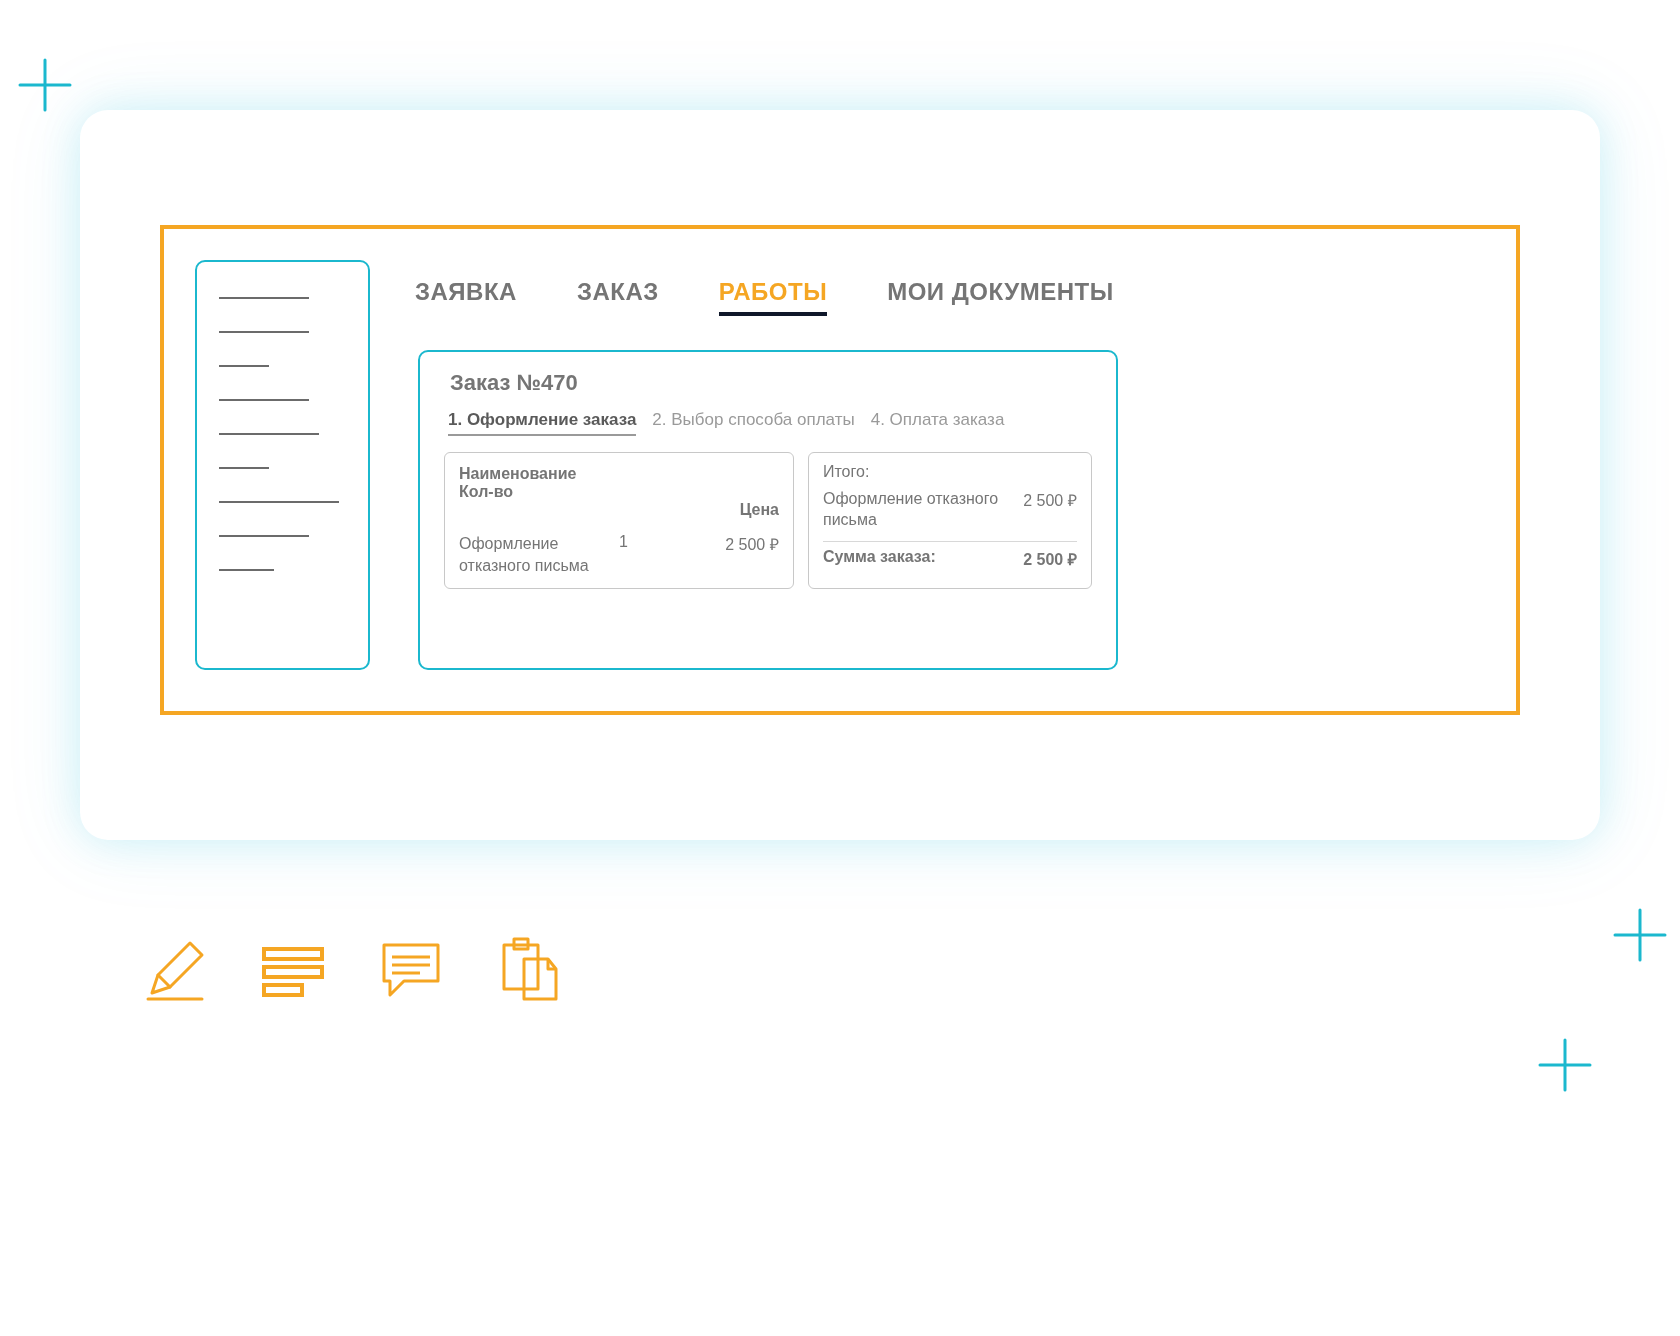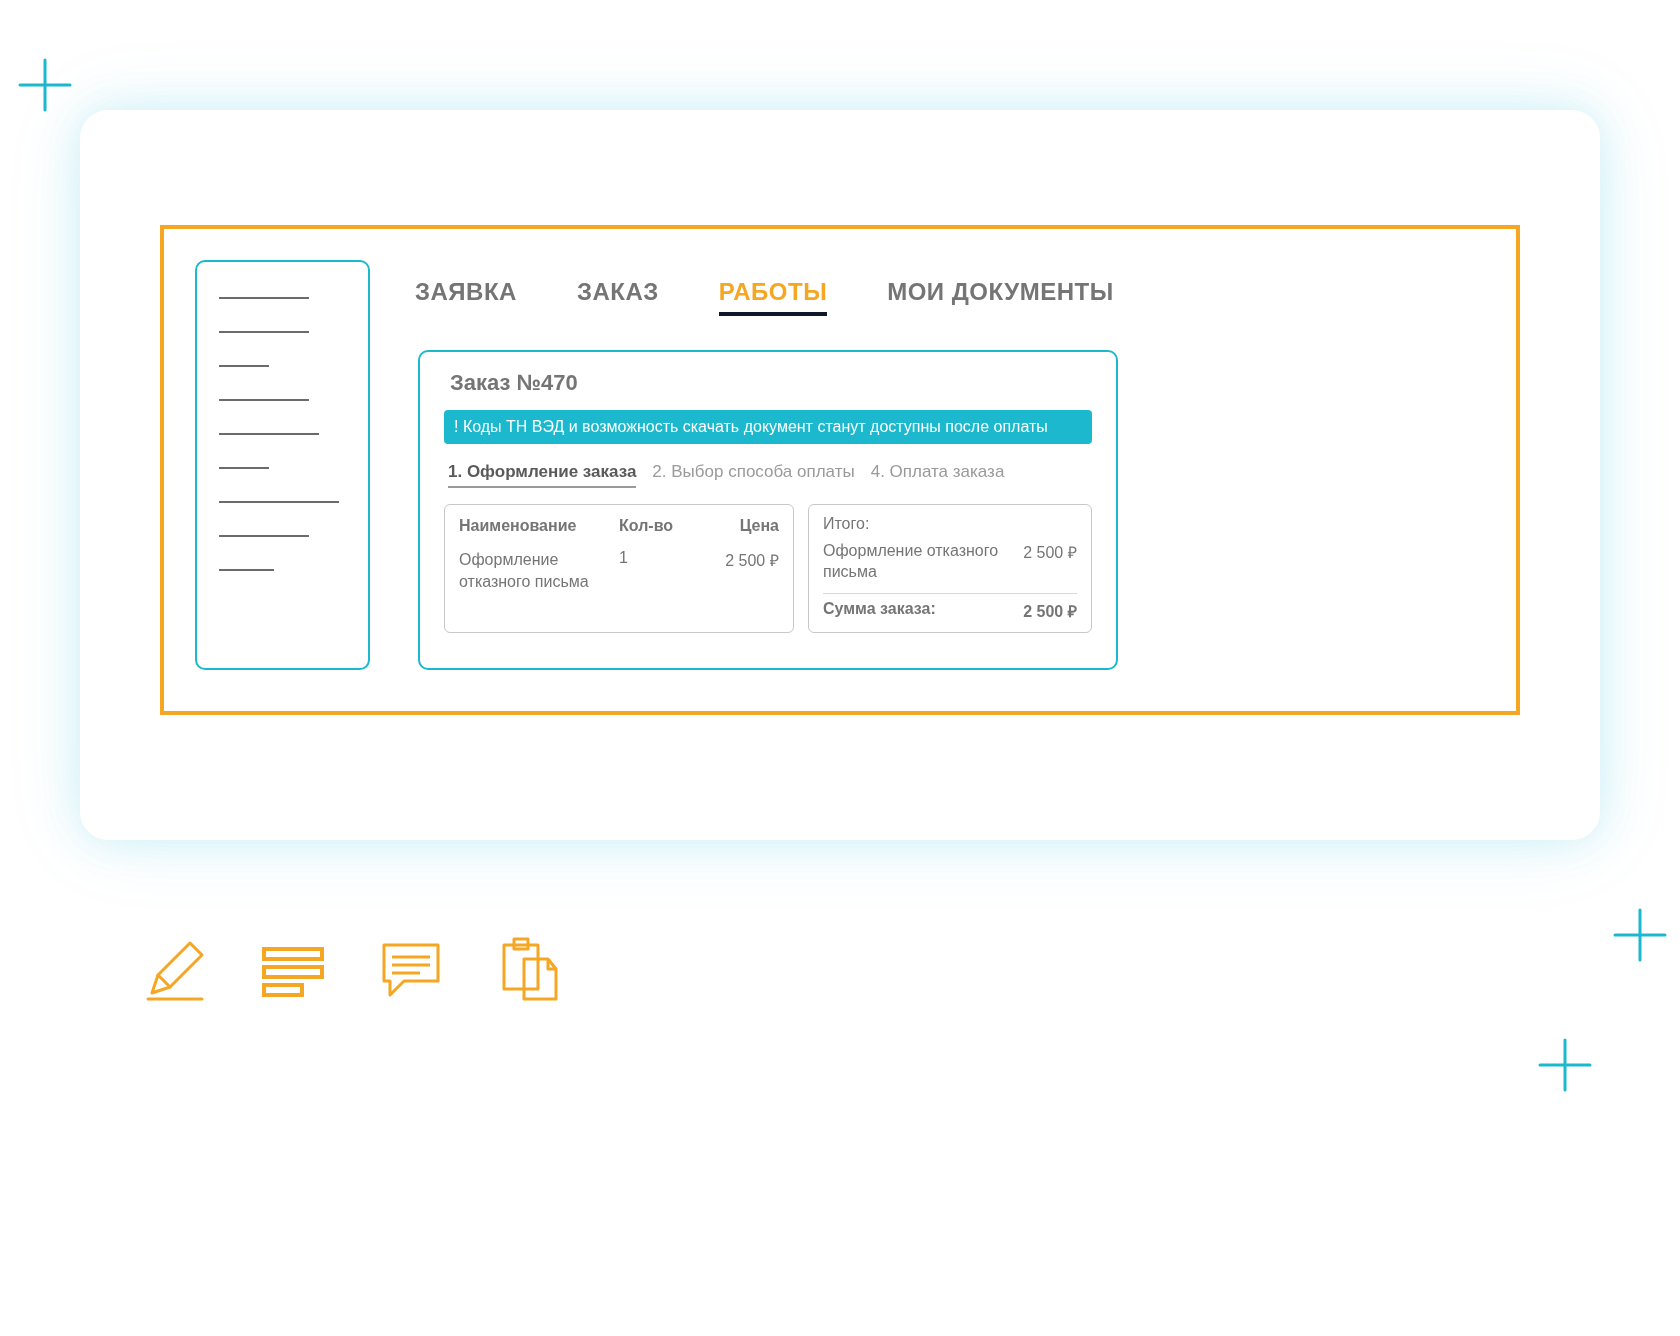--- a/index.html
+++ b/index.html
@@ -131,20 +131,21 @@
   border-radius: 6px;
   width: 360px;
   padding: 12px 14px;
 }
 .items-header {
   display: flex;
   font-size: 16px;
   color: #757575;
   font-weight: 700;
   margin-bottom: 14px;
+  flex-direction: column;
 }
 .col-name { width: 160px; }
 .col-qty { width: 80px; text-align: left; }
 .col-price { flex: 1; text-align: right; }
 .items-row {
   display: flex;
   font-size: 16px;
   color: #757575;
 }
 .items-row .col-name { line-height: 1.35; }
@@ -224,21 +225,20 @@
 
 <div class="tabs">
   <div class="tab">ЗАЯВКА</div>
   <div class="tab">ЗАКАЗ</div>
   <div class="tab active">РАБОТЫ</div>
   <div class="tab">МОИ ДОКУМЕНТЫ</div>
 </div>
 
 <div class="order-panel">
   <div class="order-title">Заказ №470</div>
-  <div class="alert-bar">! Коды ТН ВЭД и возможность скачать документ станут доступны после оплаты</div>
   <div class="steps">
     <div class="step active">1. Оформление заказа</div>
     <div class="step">2. Выбор способа оплаты</div>
     <div class="step">4. Оплата заказа</div>
   </div>
 
   <div class="tables-row">
     <div class="items-table">
       <div class="items-header">
         <div class="col-name">Наименование</div>

